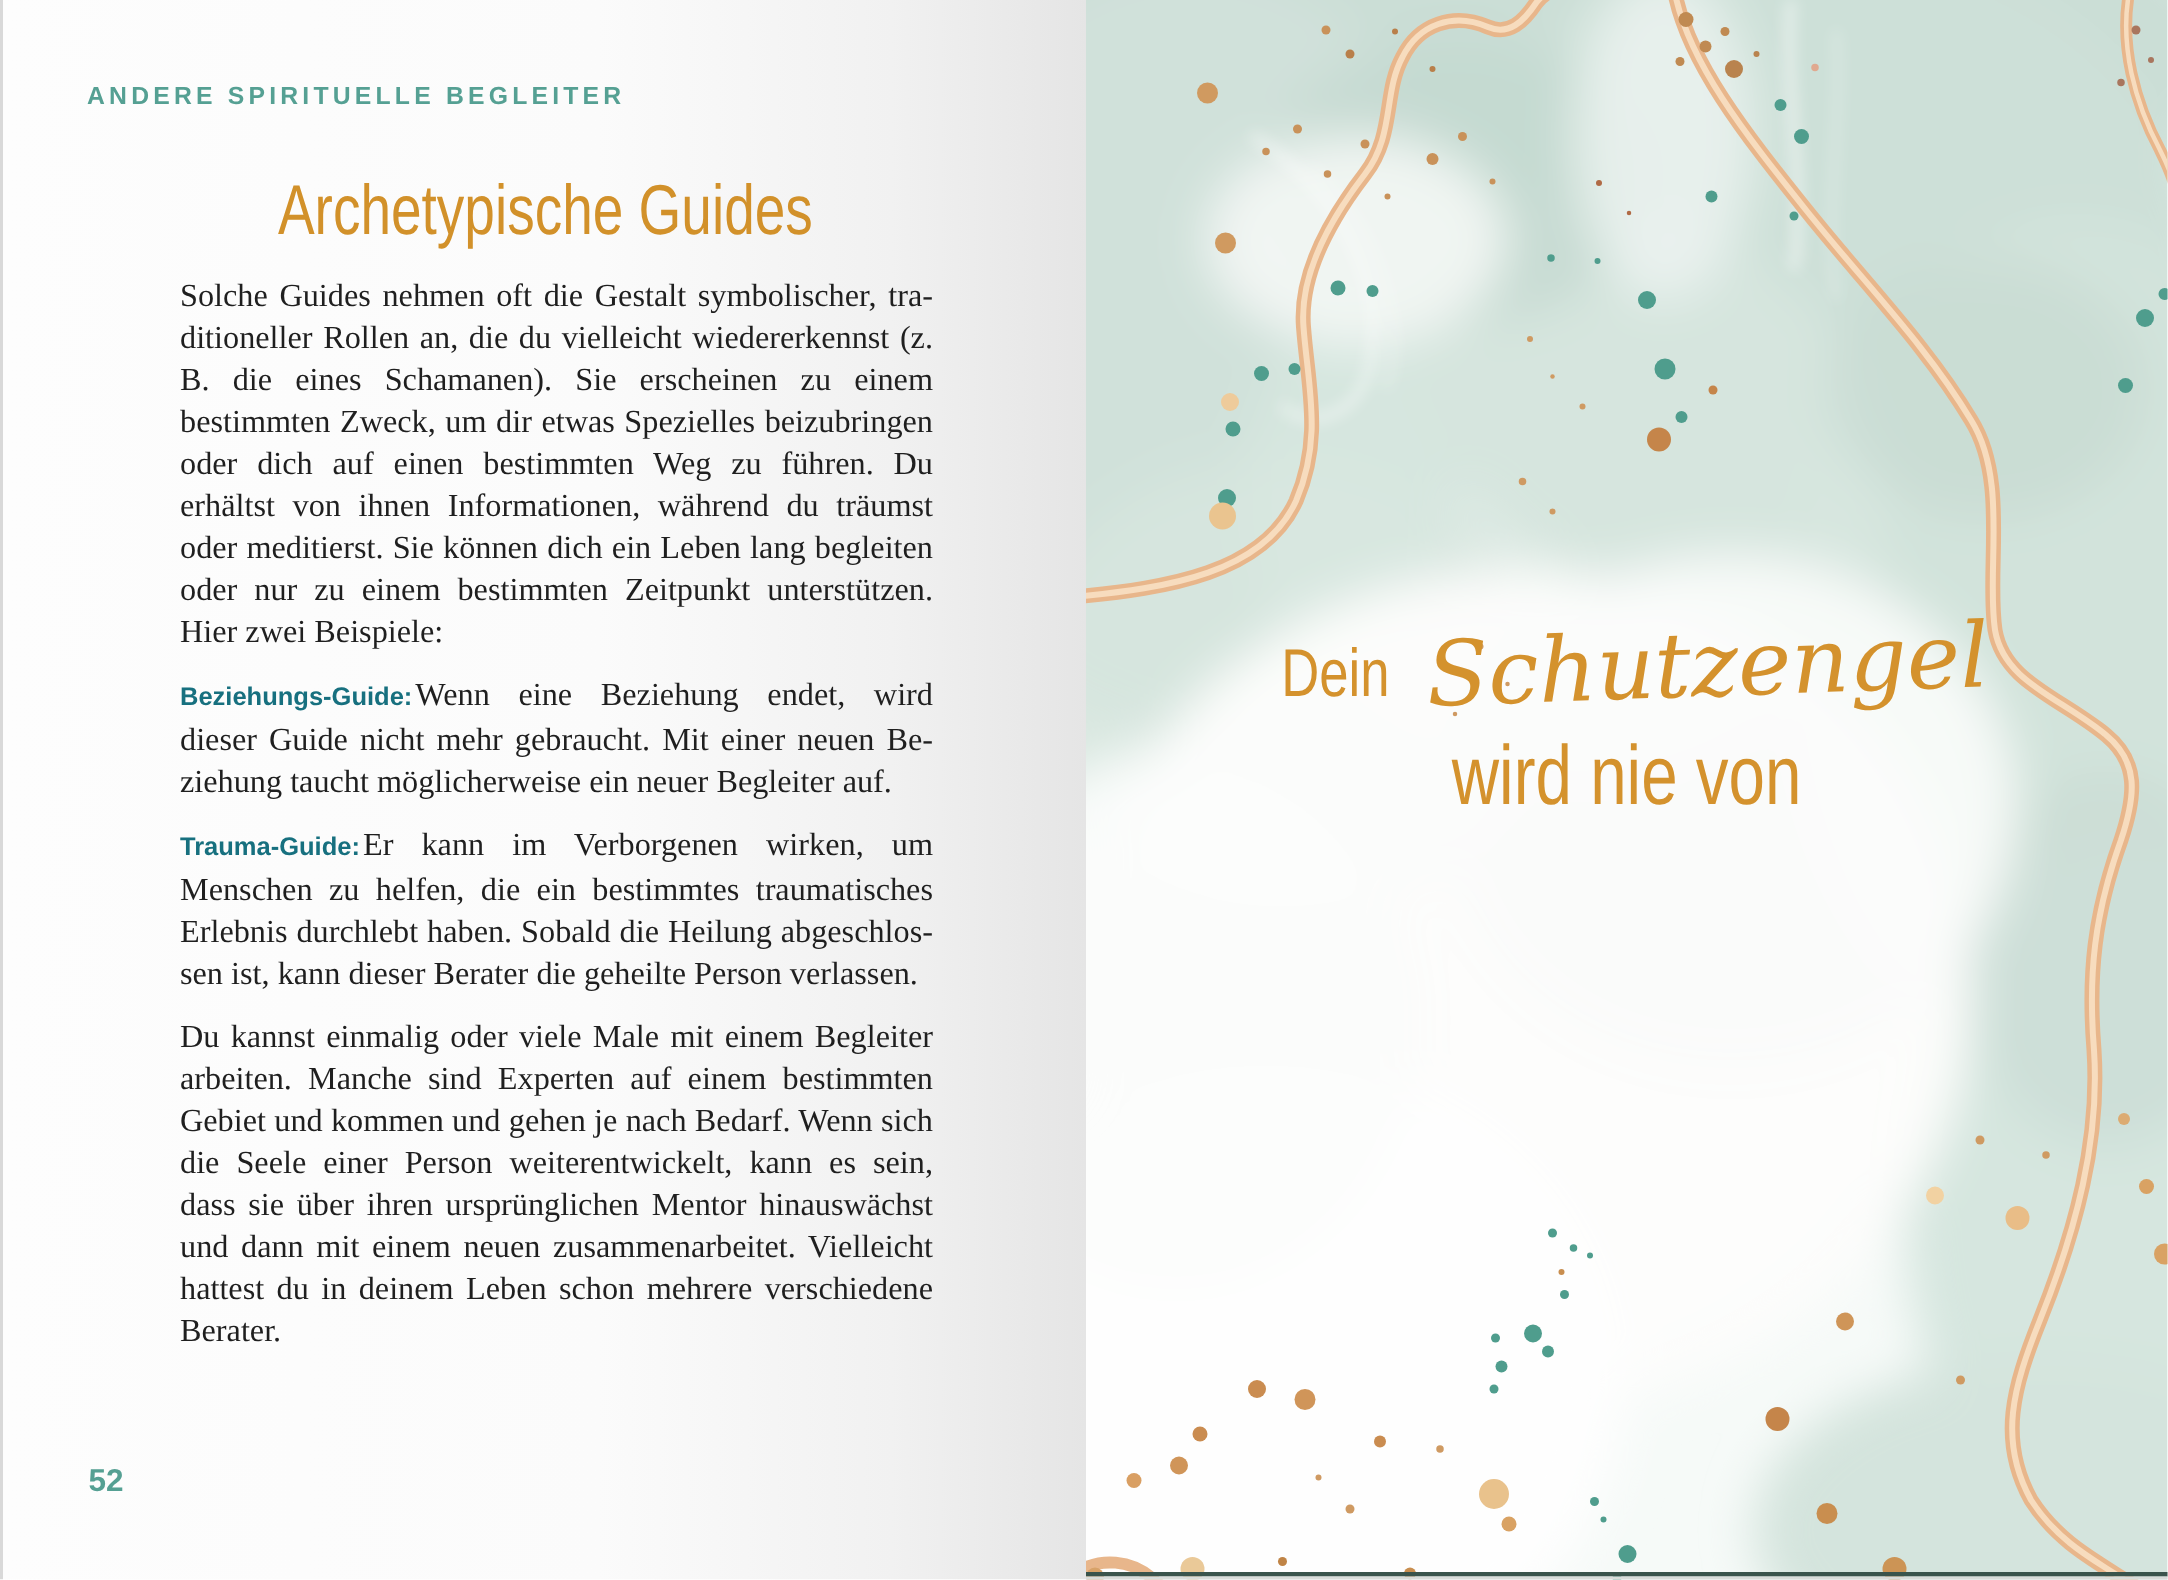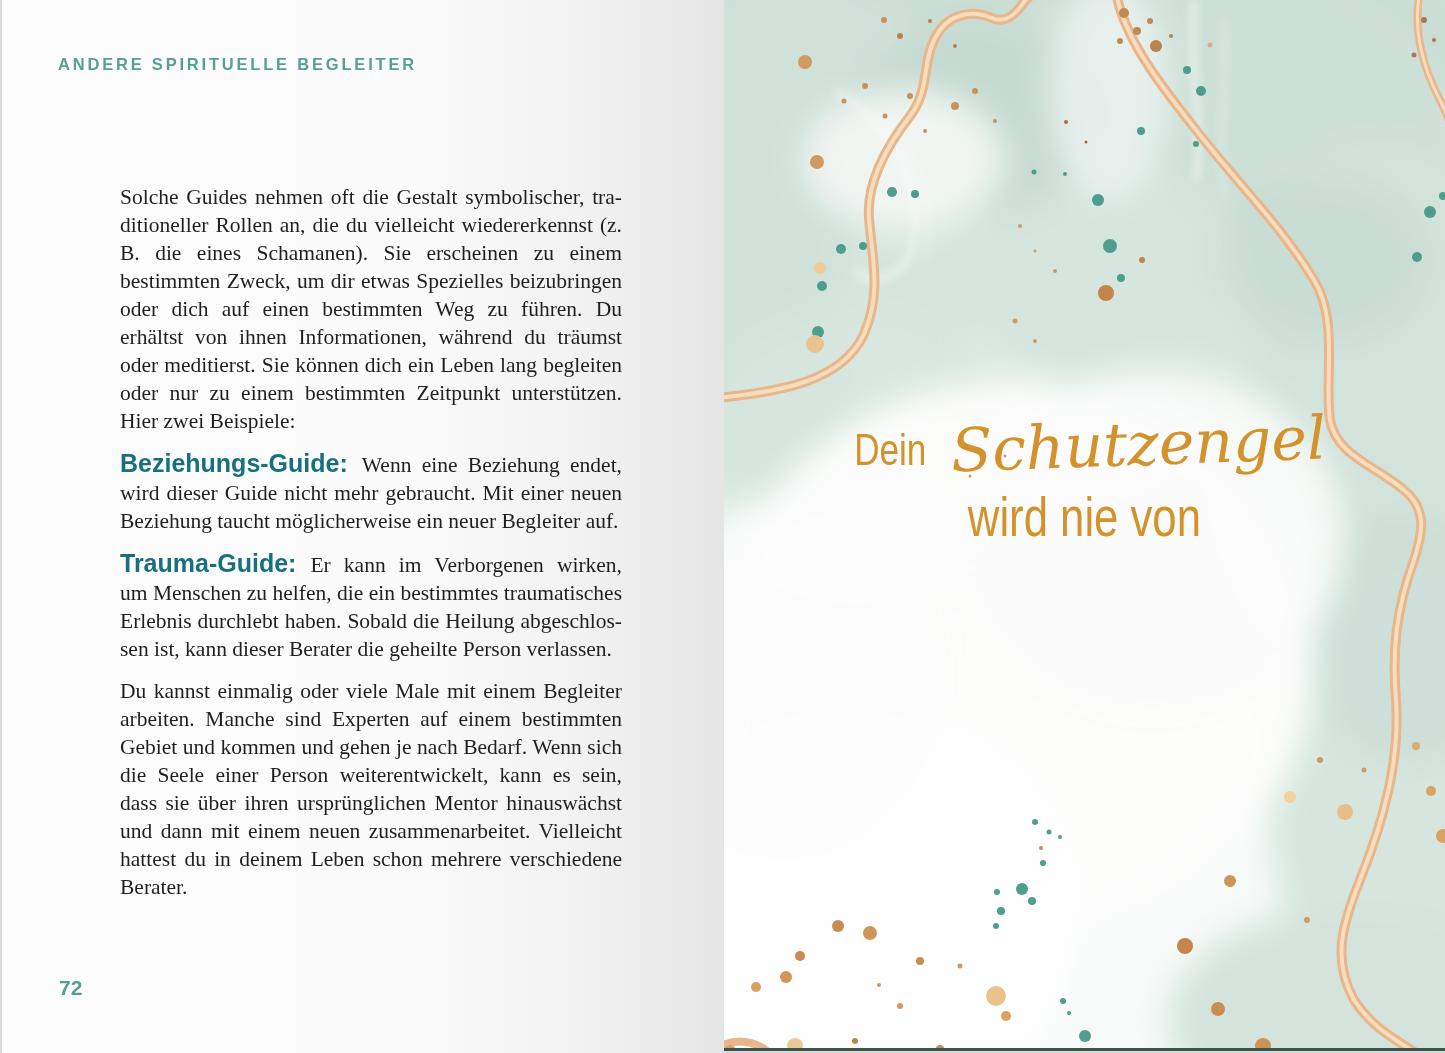--- a/index.html
+++ b/index.html
@@ -21,22 +21,22 @@
     color:#d2912a;font-weight:400;font-size:47px;
   }
   .condensed{display:inline-block;transform:scaleX(0.78);transform-origin:center bottom;white-space:nowrap;}
   .body-col{
     position:absolute;left:118px;top:183px;width:502px;
     font-family:"Liberation Serif",serif;font-size:21.5px;line-height:28px;
     color:#1f1f1f;text-align:justify;hyphens:auto;-webkit-hyphens:auto;
   }
   .body-col p{margin:0 0 14px 0;}
   .guide-label{
-    font-family:"Liberation Sans",sans-serif;font-weight:bold;font-size:25px;
-    color:#17707f;margin-right:14px;
+    font-family:"Liberation Sans",sans-serif;font-weight:bold;font-size:17px;
+    color:#17707f;margin-right:2px;
   }
   .page-number{
     position:absolute;left:57px;top:976px;
     font-size:21px;font-weight:bold;color:#55a093;
   }
 
   
   .page-right{position:absolute;left:724px;top:0;width:721px;height:1053px;background:#f3f7f5;}
   .art{position:absolute;left:0;top:0;width:721px;height:1053px;display:block;}
   .quote{
@@ -52,29 +52,30 @@
   .edge-dark{position:absolute;left:0;bottom:2px;width:721px;height:3px;background:#3a544c;}
   .edge-light{position:absolute;left:0;bottom:0;width:721px;height:2px;background:#d8dcd9;}
 </style>
 </head>
 <body>
 
 <div class="spread">
 
   <div class="page-left">
     <div class="kicker">ANDERE SPIRITUELLE BEGLEITER</div>
+    <h1 class="title"><span class="condensed">Archetypische Guides</span></h1>
 
     <div class="body-col">
       <p><span>Solche Guides nehmen oft die Gestalt symbolischer, tra­ditioneller Rollen an, die du vielleicht wiedererkennst (z. B. die eines Schamanen). Sie erscheinen zu einem bestimmten Zweck, um dir etwas Spezielles beizubrin­gen oder dich auf einen bestimmten Weg zu führen. Du erhältst von ihnen Informationen, während du träumst oder meditierst. Sie können dich ein Leben lang begleiten oder nur zu einem bestimmten Zeitpunkt unterstützen. Hier zwei Beispiele:</span></p>
       <p><span class="guide-label">Beziehungs-Guide:</span><span>Wenn eine Beziehung endet, wird dieser Guide nicht mehr gebraucht. Mit einer neuen Be­ziehung taucht möglicherweise ein neuer Begleiter auf.</span></p>
       <p><span class="guide-label">Trauma-Guide:</span><span>Er kann im Verborgenen wirken, um Menschen zu helfen, die ein bestimmtes traumatisches Erlebnis durchlebt haben. Sobald die Heilung abgeschlos­sen ist, kann dieser Berater die geheilte Person verlassen.</span></p>
       <p><span>Du kannst einmalig oder viele Male mit einem Begleiter arbeiten. Manche sind Experten auf einem bestimmten Gebiet und kommen und gehen je nach Bedarf. Wenn sich die Seele einer Person weiterentwickelt, kann es sein, dass sie über ihren ursprünglichen Mentor hinauswächst und dann mit einem neuen zusammenarbeitet. Vielleicht hattest du in deinem Leben schon mehrere verschiedene Berater.</span></p>
     </div>
 
-    <div class="page-number">72</div>
+    <div class="page-number">52</div>
   </div>
 
   <div class="page-right">
     <svg class="art" viewBox="0 0 721 1053" preserveAspectRatio="none">
       <defs>
         <filter id="soft" x="-60%" y="-60%" width="220%" height="220%">
             <feGaussianBlur stdDeviation="16"></feGaussianBlur>
           </filter>
         <filter id="soft2" x="-60%" y="-60%" width="220%" height="220%">
             <feGaussianBlur stdDeviation="5"></feGaussianBlur>

